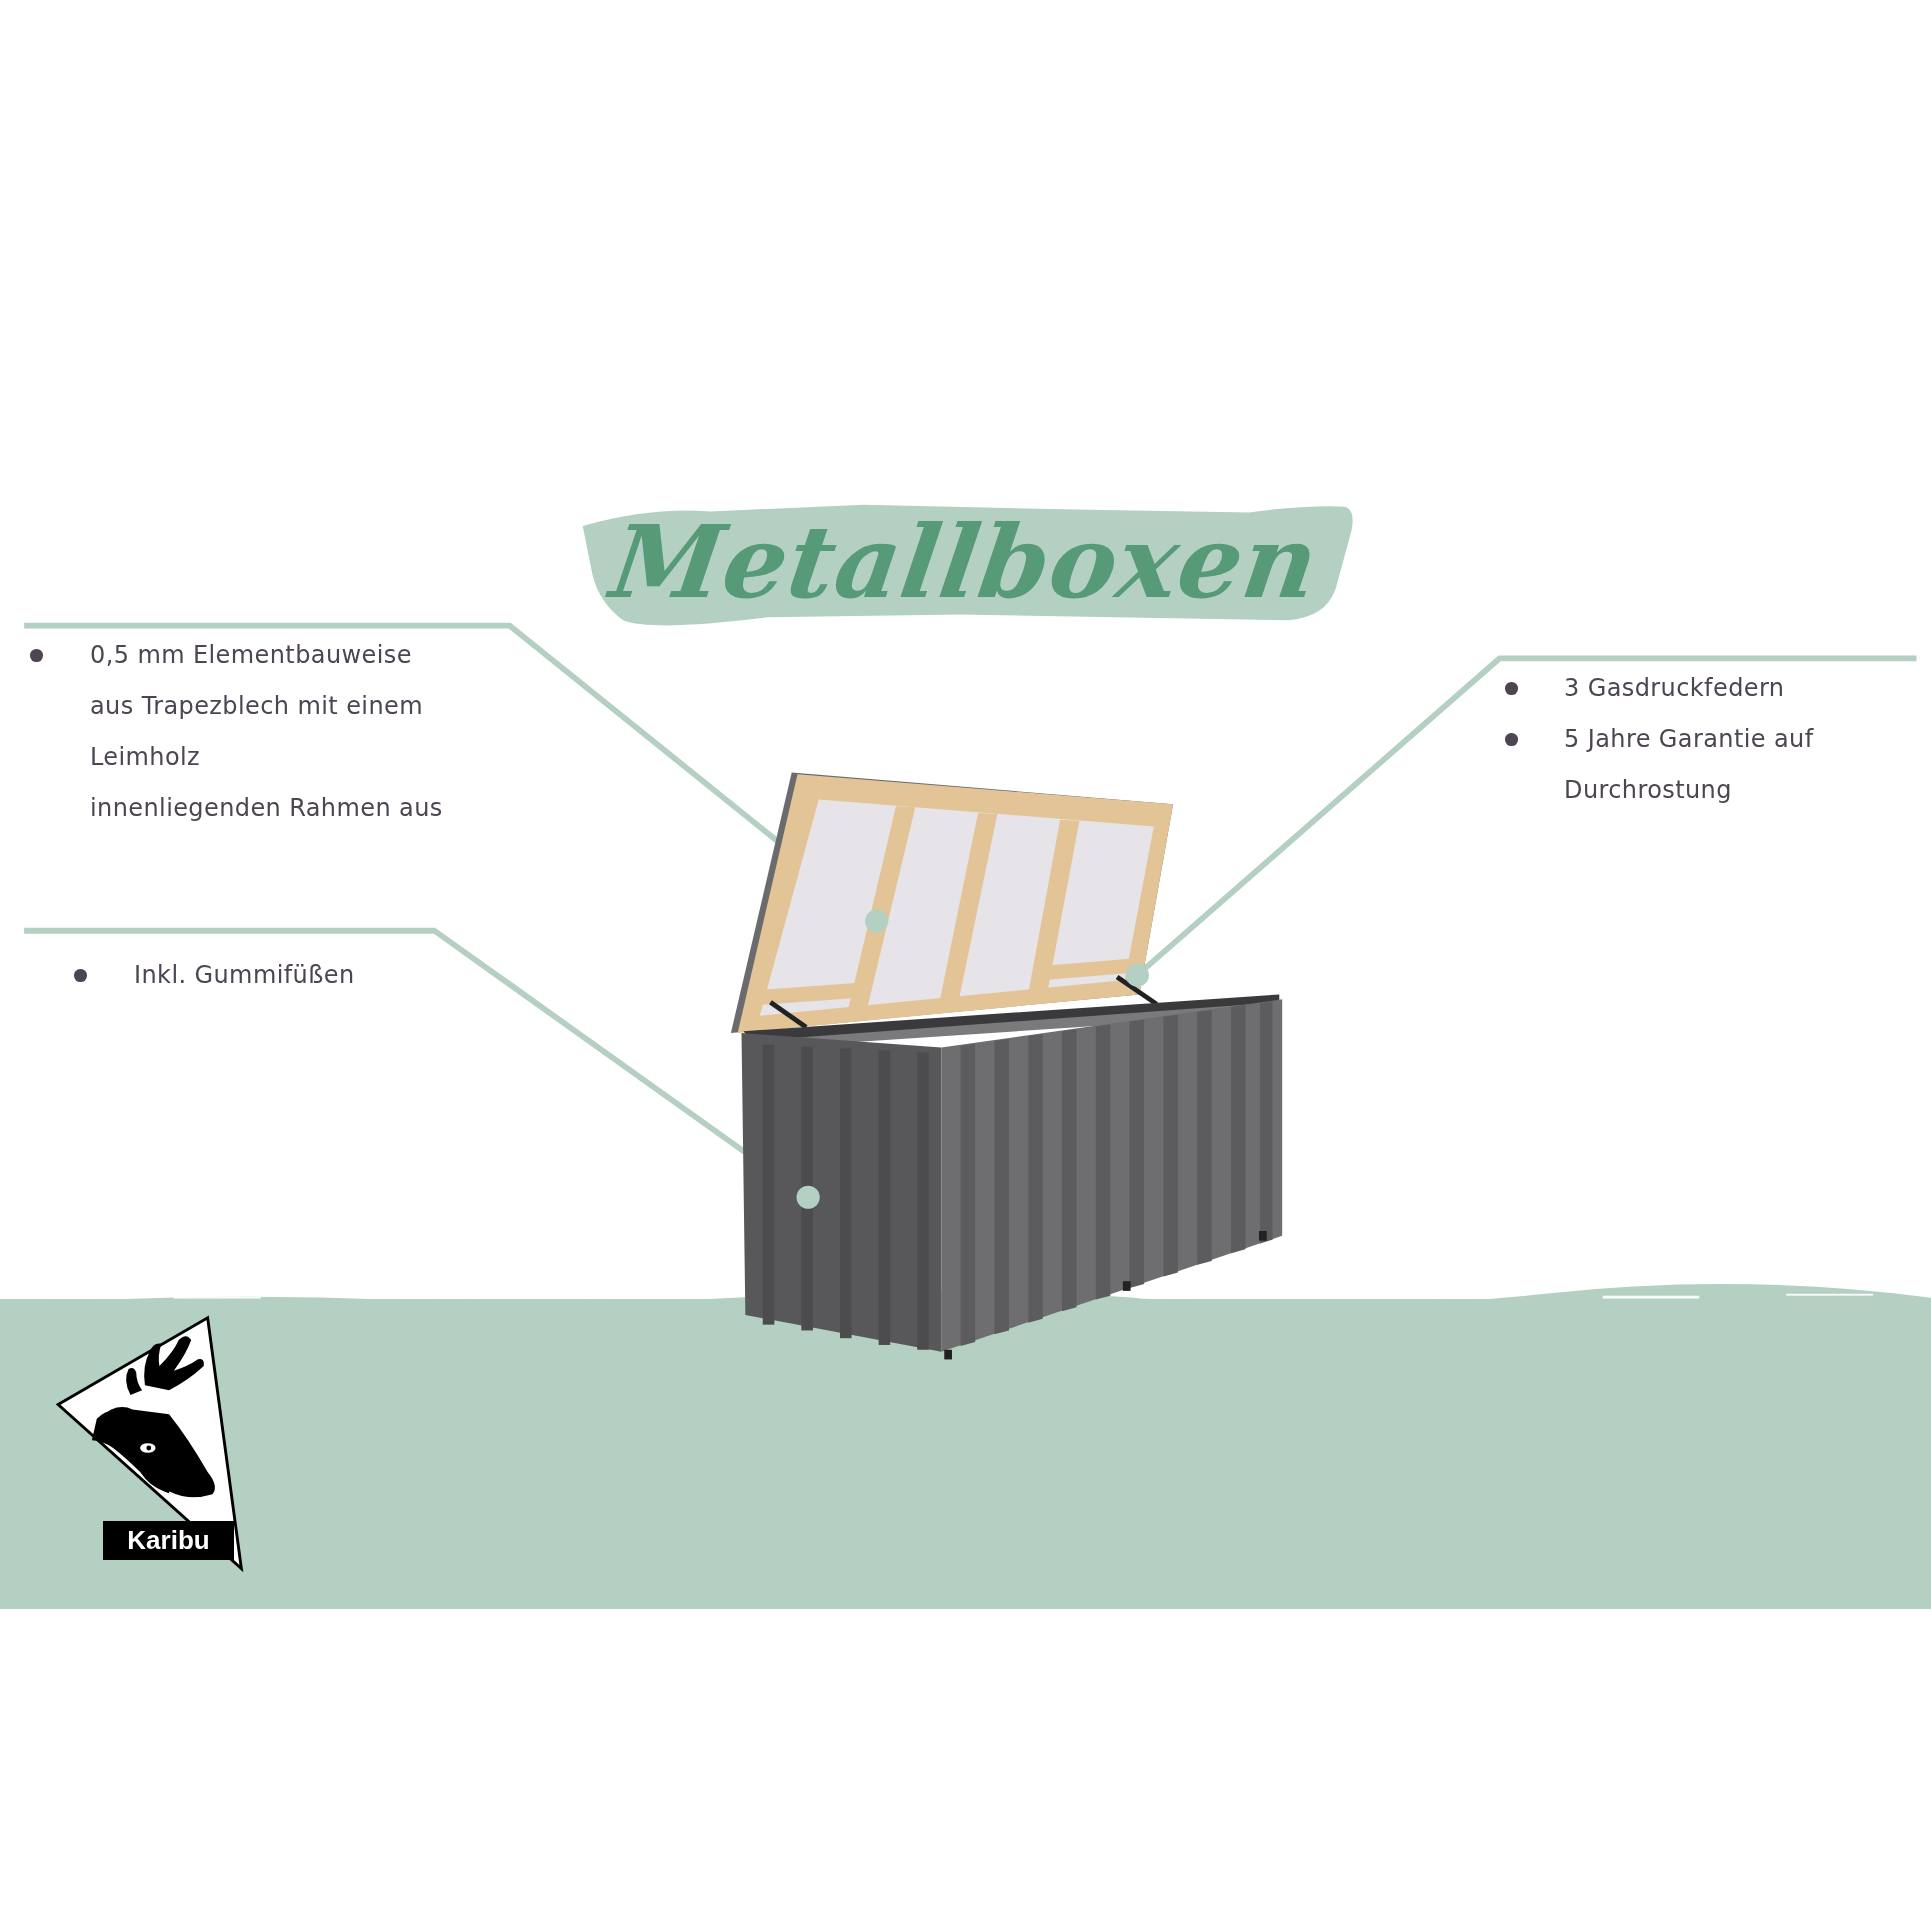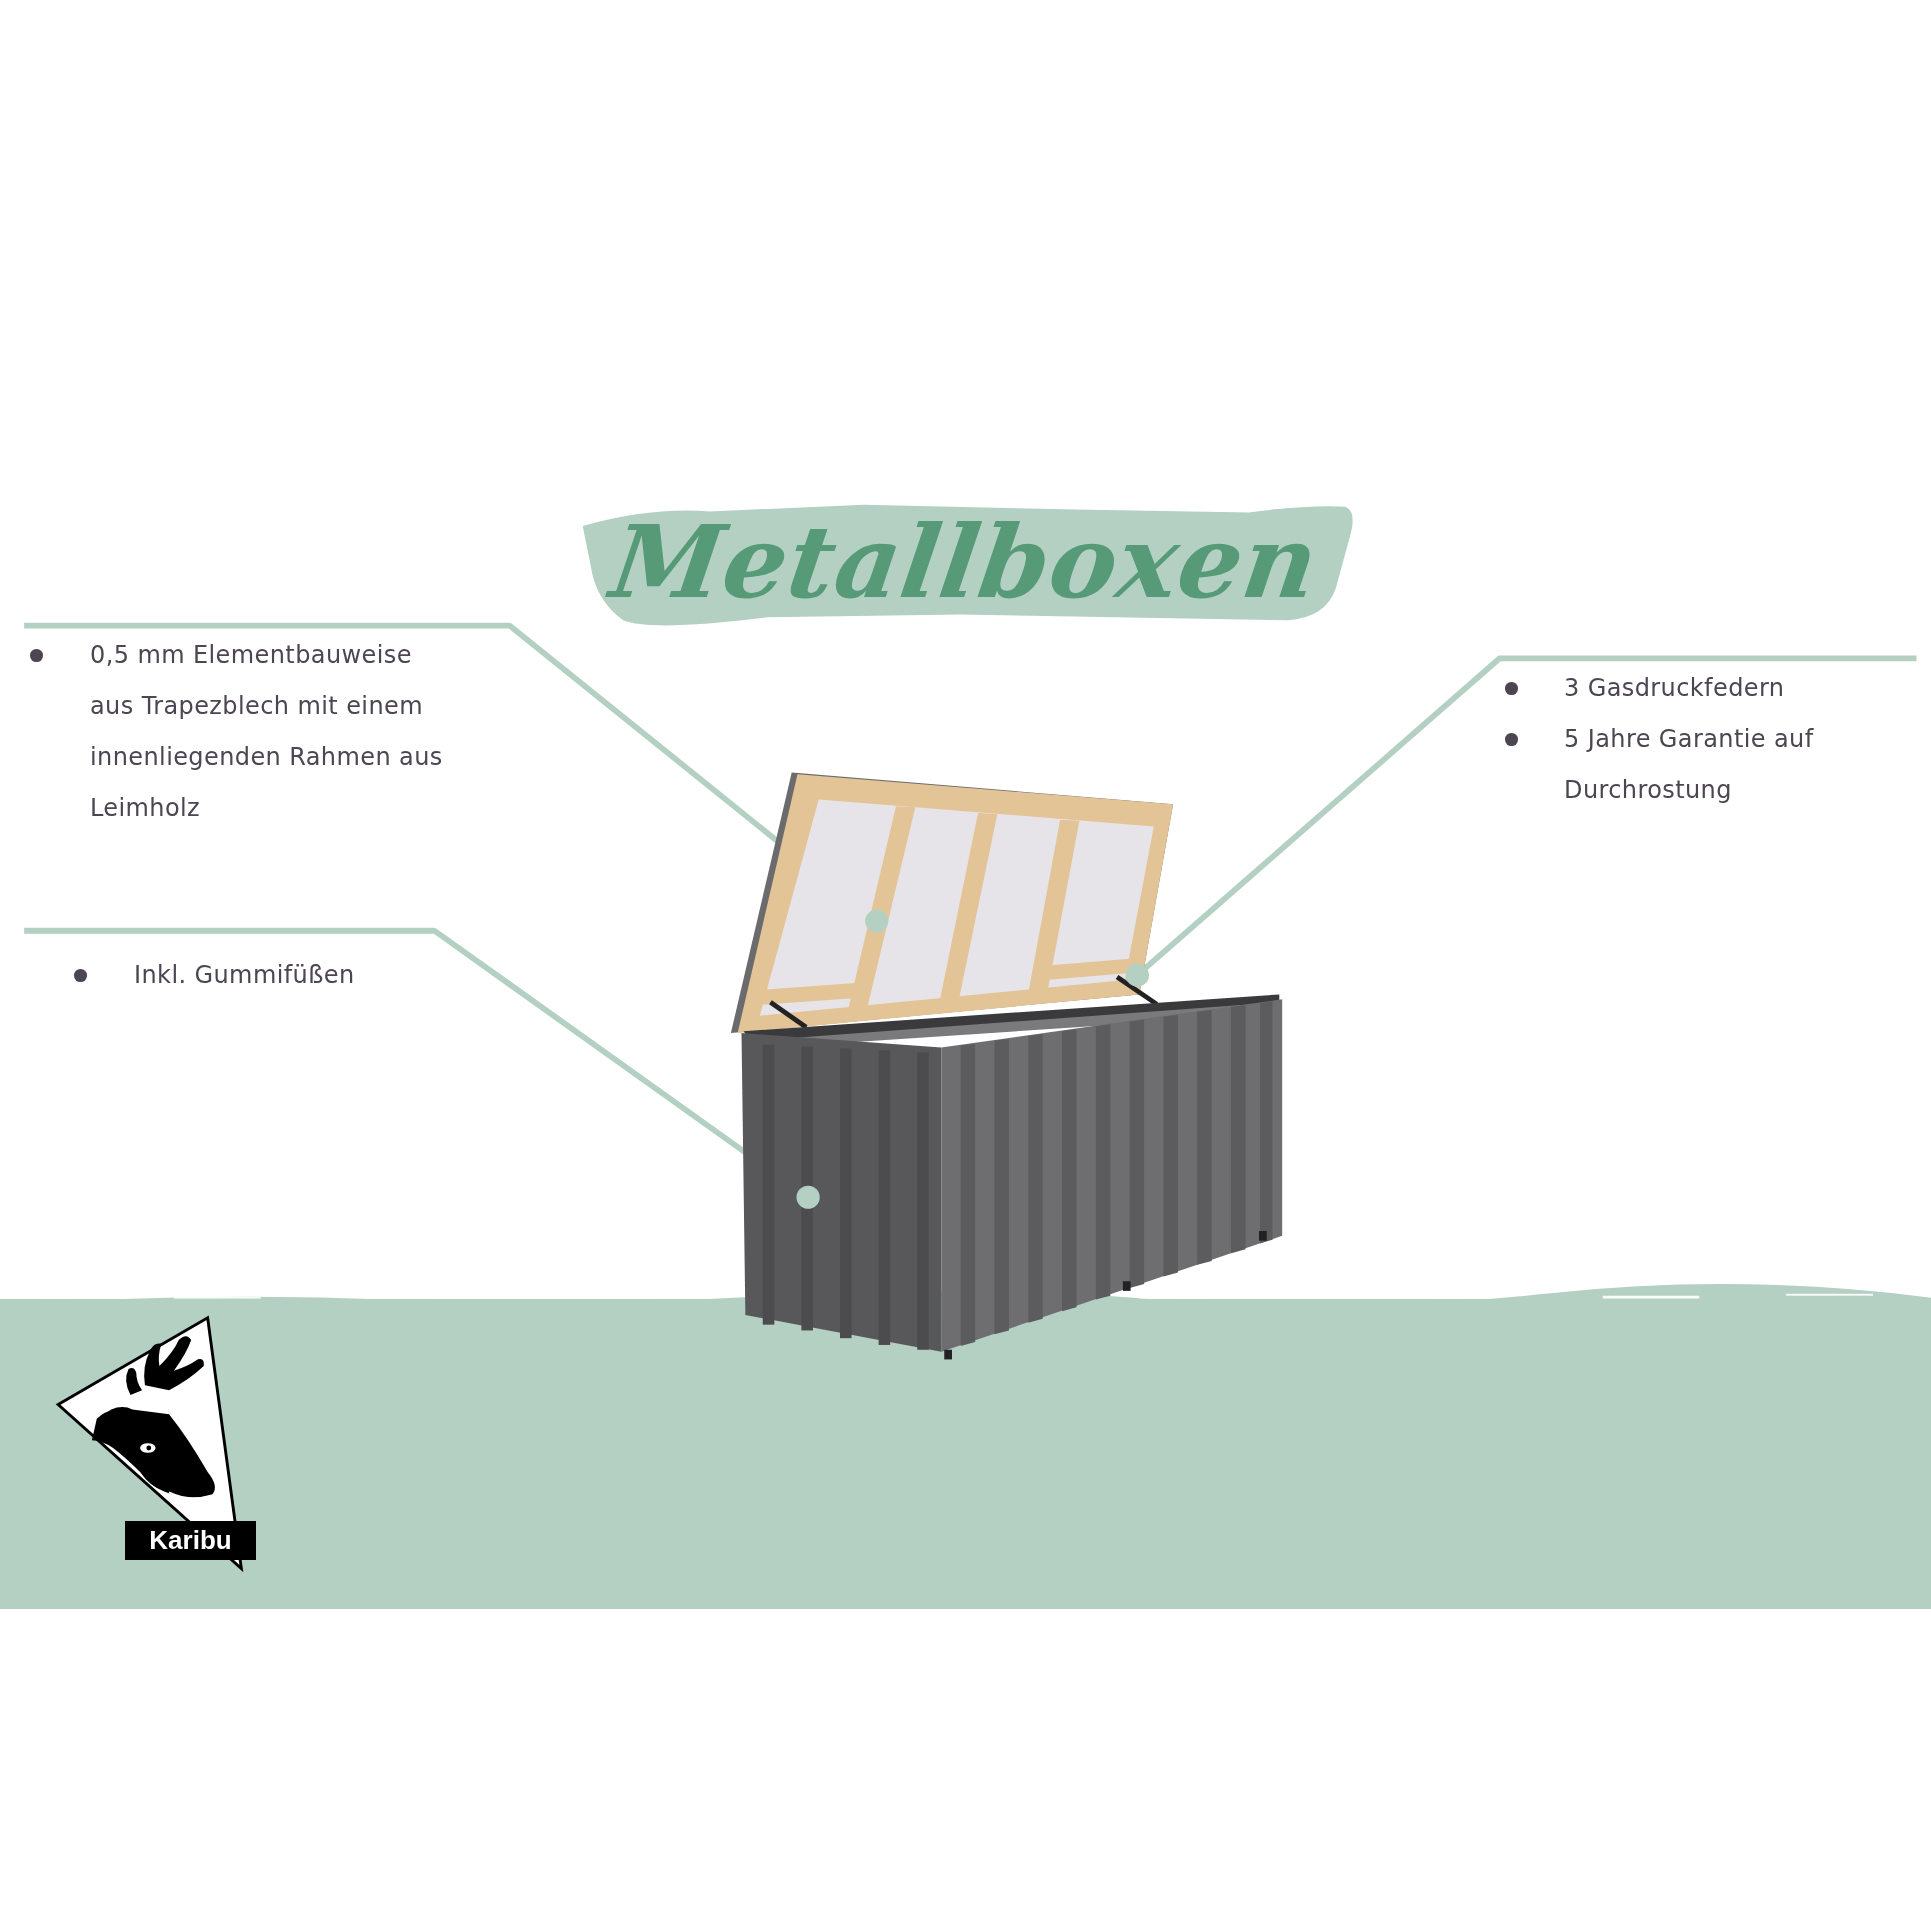--- a/index.html
+++ b/index.html
@@ -27,21 +27,21 @@
     position: absolute; color: #4d4552;
     font-family: "DejaVu Sans", sans-serif; font-size: 24px; line-height: 51px;
     letter-spacing: 0.4px;
   }
   .bullet {
     position: absolute; width: 12.6px; height: 12.6px; border-radius: 50%;
     background: #4d4552;
   }
   .logo { position: absolute; left: 53px; top: 1313px; width: 208px; height: 270px; }
   .karibu-label {
-    position: absolute; left: 125px; top: 1521px; width: 131px; height: 39px;
+    position: absolute; left: 103px; top: 1521px; width: 131px; height: 39px;
     background: #000; color: #fff; font-family: "Liberation Sans", sans-serif;
     font-weight: bold; font-size: 26px; line-height: 39px; text-align: center;
   }
 </style>
 </head>
 <body>
 
 <div class="ground"></div>
 
 <svg class="layer" viewBox="0 0 2000 2000">
@@ -127,22 +127,22 @@
 <svg class="layer" viewBox="0 0 2000 2000">
   <circle cx="908" cy="954" r="12" fill="#b3d0c2"></circle>
   <circle cx="837" cy="1240" r="12" fill="#b3d0c2"></circle>
   <circle cx="1178" cy="1010" r="12" fill="#b3d0c2"></circle>
 </svg>
 
 <div class="callout" style="left:90px; top:630px;">
   <span class="bullet" style="left:-60px; top:19.3px;"></span>
   <div>0,5 mm Elementbauweise</div>
   <div>aus Trapezblech mit einem</div>
+  <div>Leimholz</div>
   <div>innenliegenden Rahmen aus</div>
-  <div>Leimholz</div>
 </div>
 
 <div class="callout" style="left:90px; top:950px;margin-left:44px;">
   <span class="bullet" style="left:-60px; top:19.3px;"></span>
   <div>Inkl. Gummifüßen</div>
 </div>
 
 <div class="callout" style="left:1564px; top:663px;">
   <div style="position:relative">
     <span class="bullet" style="left:-59px; top:19.3px;"></span>

